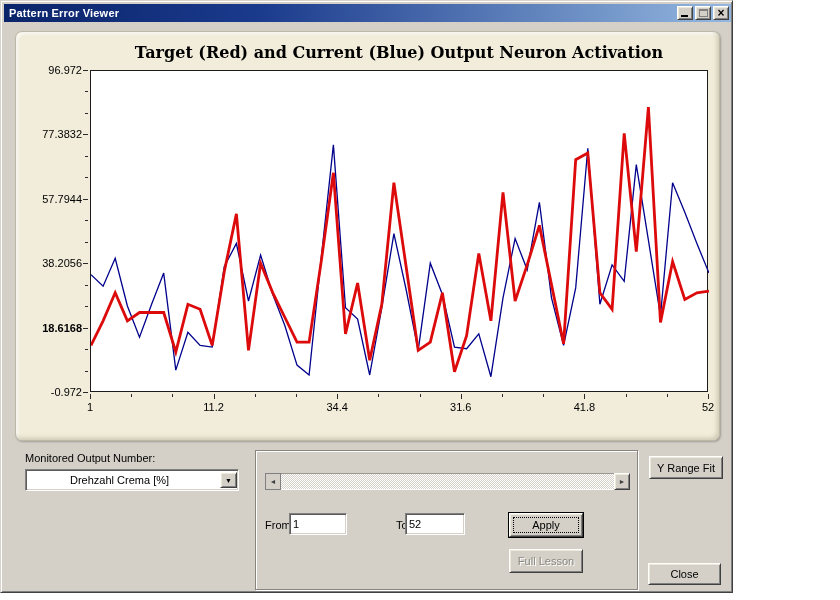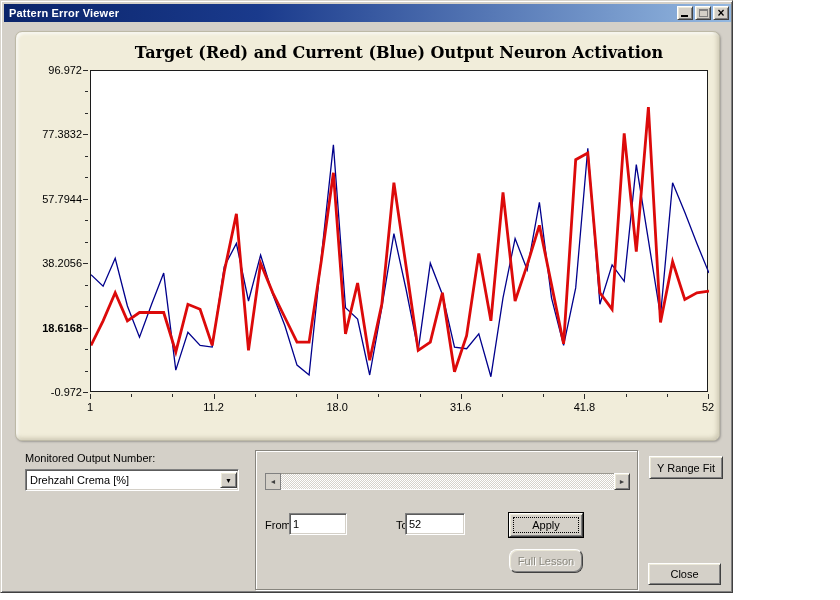--- a/index.html
+++ b/index.html
@@ -29,21 +29,21 @@
   .plot{position:absolute;left:74px;top:38px;width:618px;height:322px;background:#fff;
         border:1px solid #1c1c1c;}
   .plot svg{position:absolute;left:0;top:0;width:618px;height:322px;display:block;}
   .tick{position:absolute;background:#2a2a2a;}
   .ticklabel{position:absolute;font-size:11px;color:#000;white-space:nowrap;}
   .xlabel{text-align:center;}
   .ylabel{text-align:right;}
   
   .lbl{position:absolute;font-size:11px;color:#000;}
   .sunken{border:1px solid;border-color:#808080 #fff #fff #808080;
-          box-shadow:inset 1px 1px 0 #5c5c5c, inset -1px -1px 0 #d4d0c8;background:#fff;}
+          box-shadow:inset 1px 1px 0 #5c5c5c, inset -1px -1px 0 #d4d0c8;background:#fff;padding-left:40px;}
   .combo{position:absolute;left:24px;top:468px;width:214px;height:22px;display:flex;align-items:center;}
   .combo-text{flex:1;padding-left:4px;font-size:11px;overflow:hidden;white-space:nowrap;}
   .combo-btn{width:17px;height:16px;margin-right:1px;background:#d4d0c8;border:1px solid;
              border-color:#fff #404040 #404040 #fff;box-shadow:inset 1px 1px 0 #ece9d8, inset -1px -1px 0 #808080;
              display:flex;align-items:center;justify-content:center;}
   .down-arrow{font-size:7px;line-height:7px;color:#000;}
   .groupbox{position:absolute;left:254px;top:449px;width:383px;height:140px;
             border:1px solid #87857e;box-shadow:inset 1px 1px 0 #fff, 1px 1px 0 #fff;}
   .group-label{position:absolute;left:8px;top:-7px;background:#d4d0c8;padding:0 4px;font-size:11px;}
   .scrollbar{position:absolute;left:9px;top:22px;width:365px;height:17px;display:flex;}
@@ -56,21 +56,21 @@
   .sb-right{border:1px solid;border-color:#fff #404040 #404040 #fff;
             box-shadow:inset 1px 1px 0 #ece9d8, inset -1px -1px 0 #808080;}
   .field{position:absolute;height:22px;font-family:"Liberation Sans",sans-serif;font-size:11px;
          padding:2px 3px;outline:none;}
   .btn{position:absolute;background:#d4d0c8;border:1px solid;border-color:#fff #404040 #404040 #fff;
        box-shadow:inset 1px 1px 0 #ece9d8, inset -1px -1px 0 #808080;
        font-family:"Liberation Sans",sans-serif;font-size:11px;color:#000;padding:0;}
   .btn.default{box-shadow:0 0 0 1px #000, inset 1px 1px 0 #ece9d8, inset -1px -1px 0 #808080;}
   .btn.default::after{content:"";position:absolute;left:3px;top:3px;right:3px;bottom:3px;
                       border:1px dotted #000;}
-  .btn.disabled{color:#8a887f;text-shadow:1px 1px 0 #fff;border-radius:8px;}
+  .btn.disabled{color:#8a887f;text-shadow:1px 1px 0 #fff;}
   .apply{left:253px;top:62px;width:74px;height:24px;}
   .full-lesson{left:253px;top:98px;width:74px;height:24px;}
   .y-range-fit{left:648px;top:455px;width:74px;height:23px;}
   .close-btn{left:647px;top:562px;width:73px;height:22px;}
 </style>
 </head>
 <body>
 
 <div class="window">
 
@@ -108,21 +108,21 @@
       <div class="tick" style="left: 403.6px; top: 362px; width: 1px; height: 3px;"></div>
       <div class="tick" style="left: 444.8px; top: 362px; width: 1px; height: 5px;"></div>
       <div class="tick" style="left: 486px; top: 362px; width: 1px; height: 3px;"></div>
       <div class="tick" style="left: 527.2px; top: 362px; width: 1px; height: 3px;"></div>
       <div class="tick" style="left: 568.4px; top: 362px; width: 1px; height: 5px;"></div>
       <div class="tick" style="left: 609.6px; top: 362px; width: 1px; height: 3px;"></div>
       <div class="tick" style="left: 650.8px; top: 362px; width: 1px; height: 3px;"></div>
       <div class="tick" style="left: 692px; top: 362px; width: 1px; height: 5px;"></div>
       <div class="ticklabel xlabel" style="left: 44px; top: 369px; width: 60px;">1</div>
       <div class="ticklabel xlabel" style="left: 167.6px; top: 369px; width: 60px;">11.2</div>
-      <div class="ticklabel xlabel" style="left: 291.2px; top: 369px; width: 60px;">18.0</div>
+      <div class="ticklabel xlabel" style="left: 291.2px; top: 369px; width: 60px;">34.4</div>
       <div class="ticklabel xlabel" style="left: 414.8px; top: 369px; width: 60px;">31.6</div>
       <div class="ticklabel xlabel" style="left: 538.4px; top: 369px; width: 60px;">41.8</div>
       <div class="ticklabel xlabel" style="left: 662px; top: 369px; width: 60px;">52</div>
       <div class="tick" style="left: 67px; top: 360px; width: 5px; height: 1px;"></div>
       <div class="tick" style="left: 69px; top: 338.533px; width: 3px; height: 1px;"></div>
       <div class="tick" style="left: 69px; top: 317.067px; width: 3px; height: 1px;"></div>
       <div class="tick" style="left: 67px; top: 295.6px; width: 5px; height: 1px;"></div>
       <div class="tick" style="left: 69px; top: 274.133px; width: 3px; height: 1px;"></div>
       <div class="tick" style="left: 69px; top: 252.667px; width: 3px; height: 1px;"></div>
       <div class="tick" style="left: 67px; top: 231.2px; width: 5px; height: 1px;"></div>

